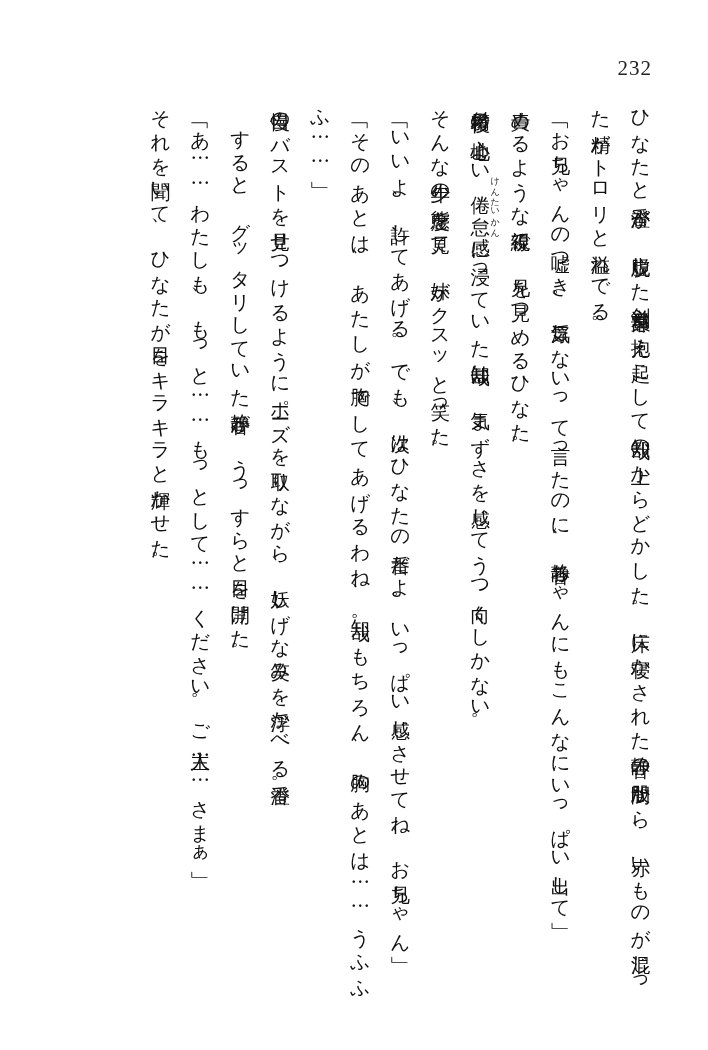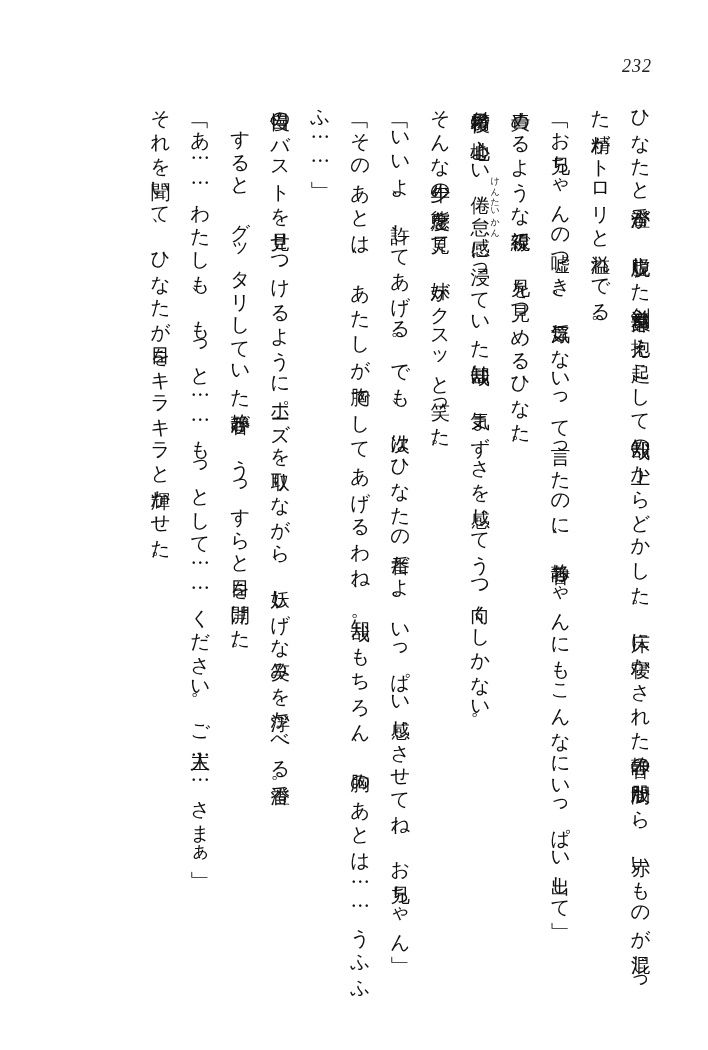--- a/index.html
+++ b/index.html
@@ -17,25 +17,24 @@
   }
   .page {
     position: absolute;
     inset: 0;
     background: #ffffff;
   }
   .page-number {
     position: absolute;
     top: 56px;
     right: 56px;
-    font-size: 18px;
+    font-size: 21px;
     letter-spacing: 1px;
     color: #222;
     font-family: "Liberation Serif", "DejaVu Serif", serif;
-    font-style: italic;
   }
   .body-text {
     position: absolute;
     top: 96px;
     right: 48px;
     left: 48px;
     bottom: 60px;
     writing-mode: vertical-rl;
     -webkit-writing-mode: vertical-rl;
     text-orientation: upright;

